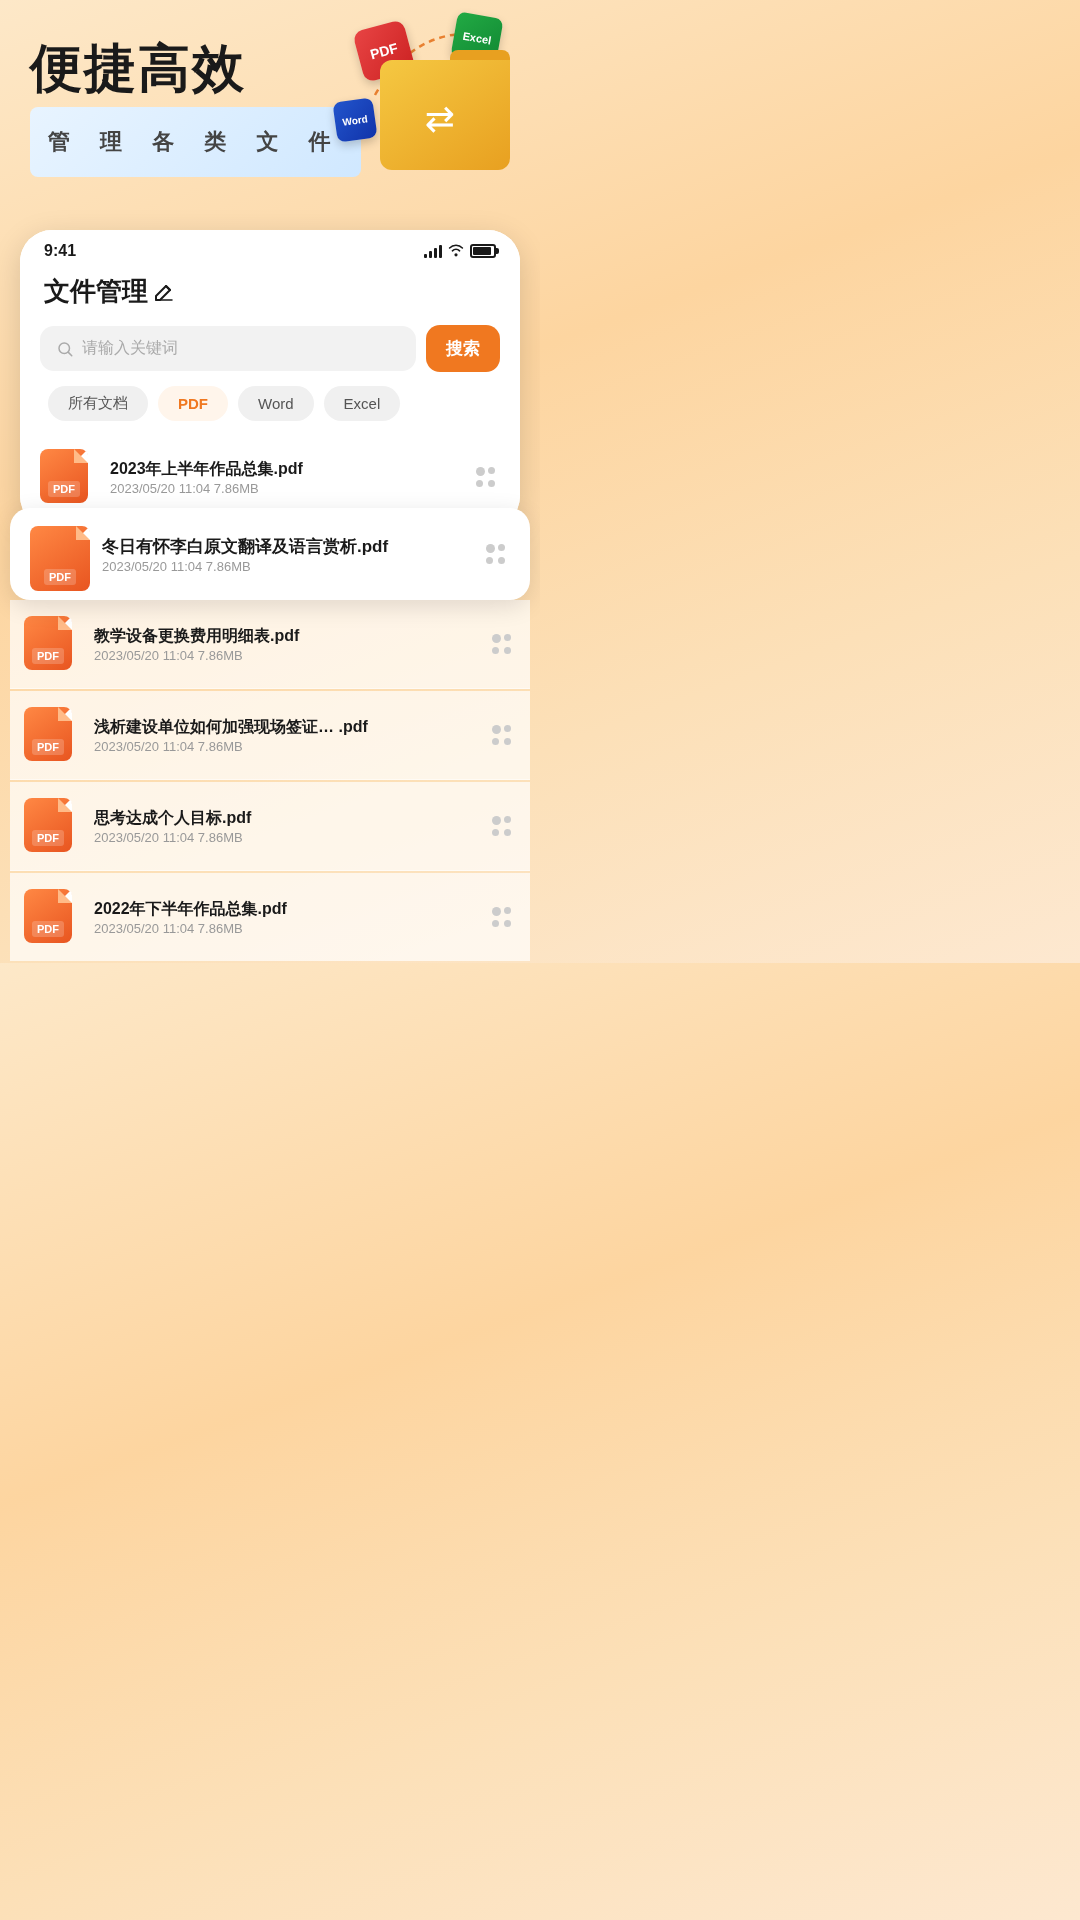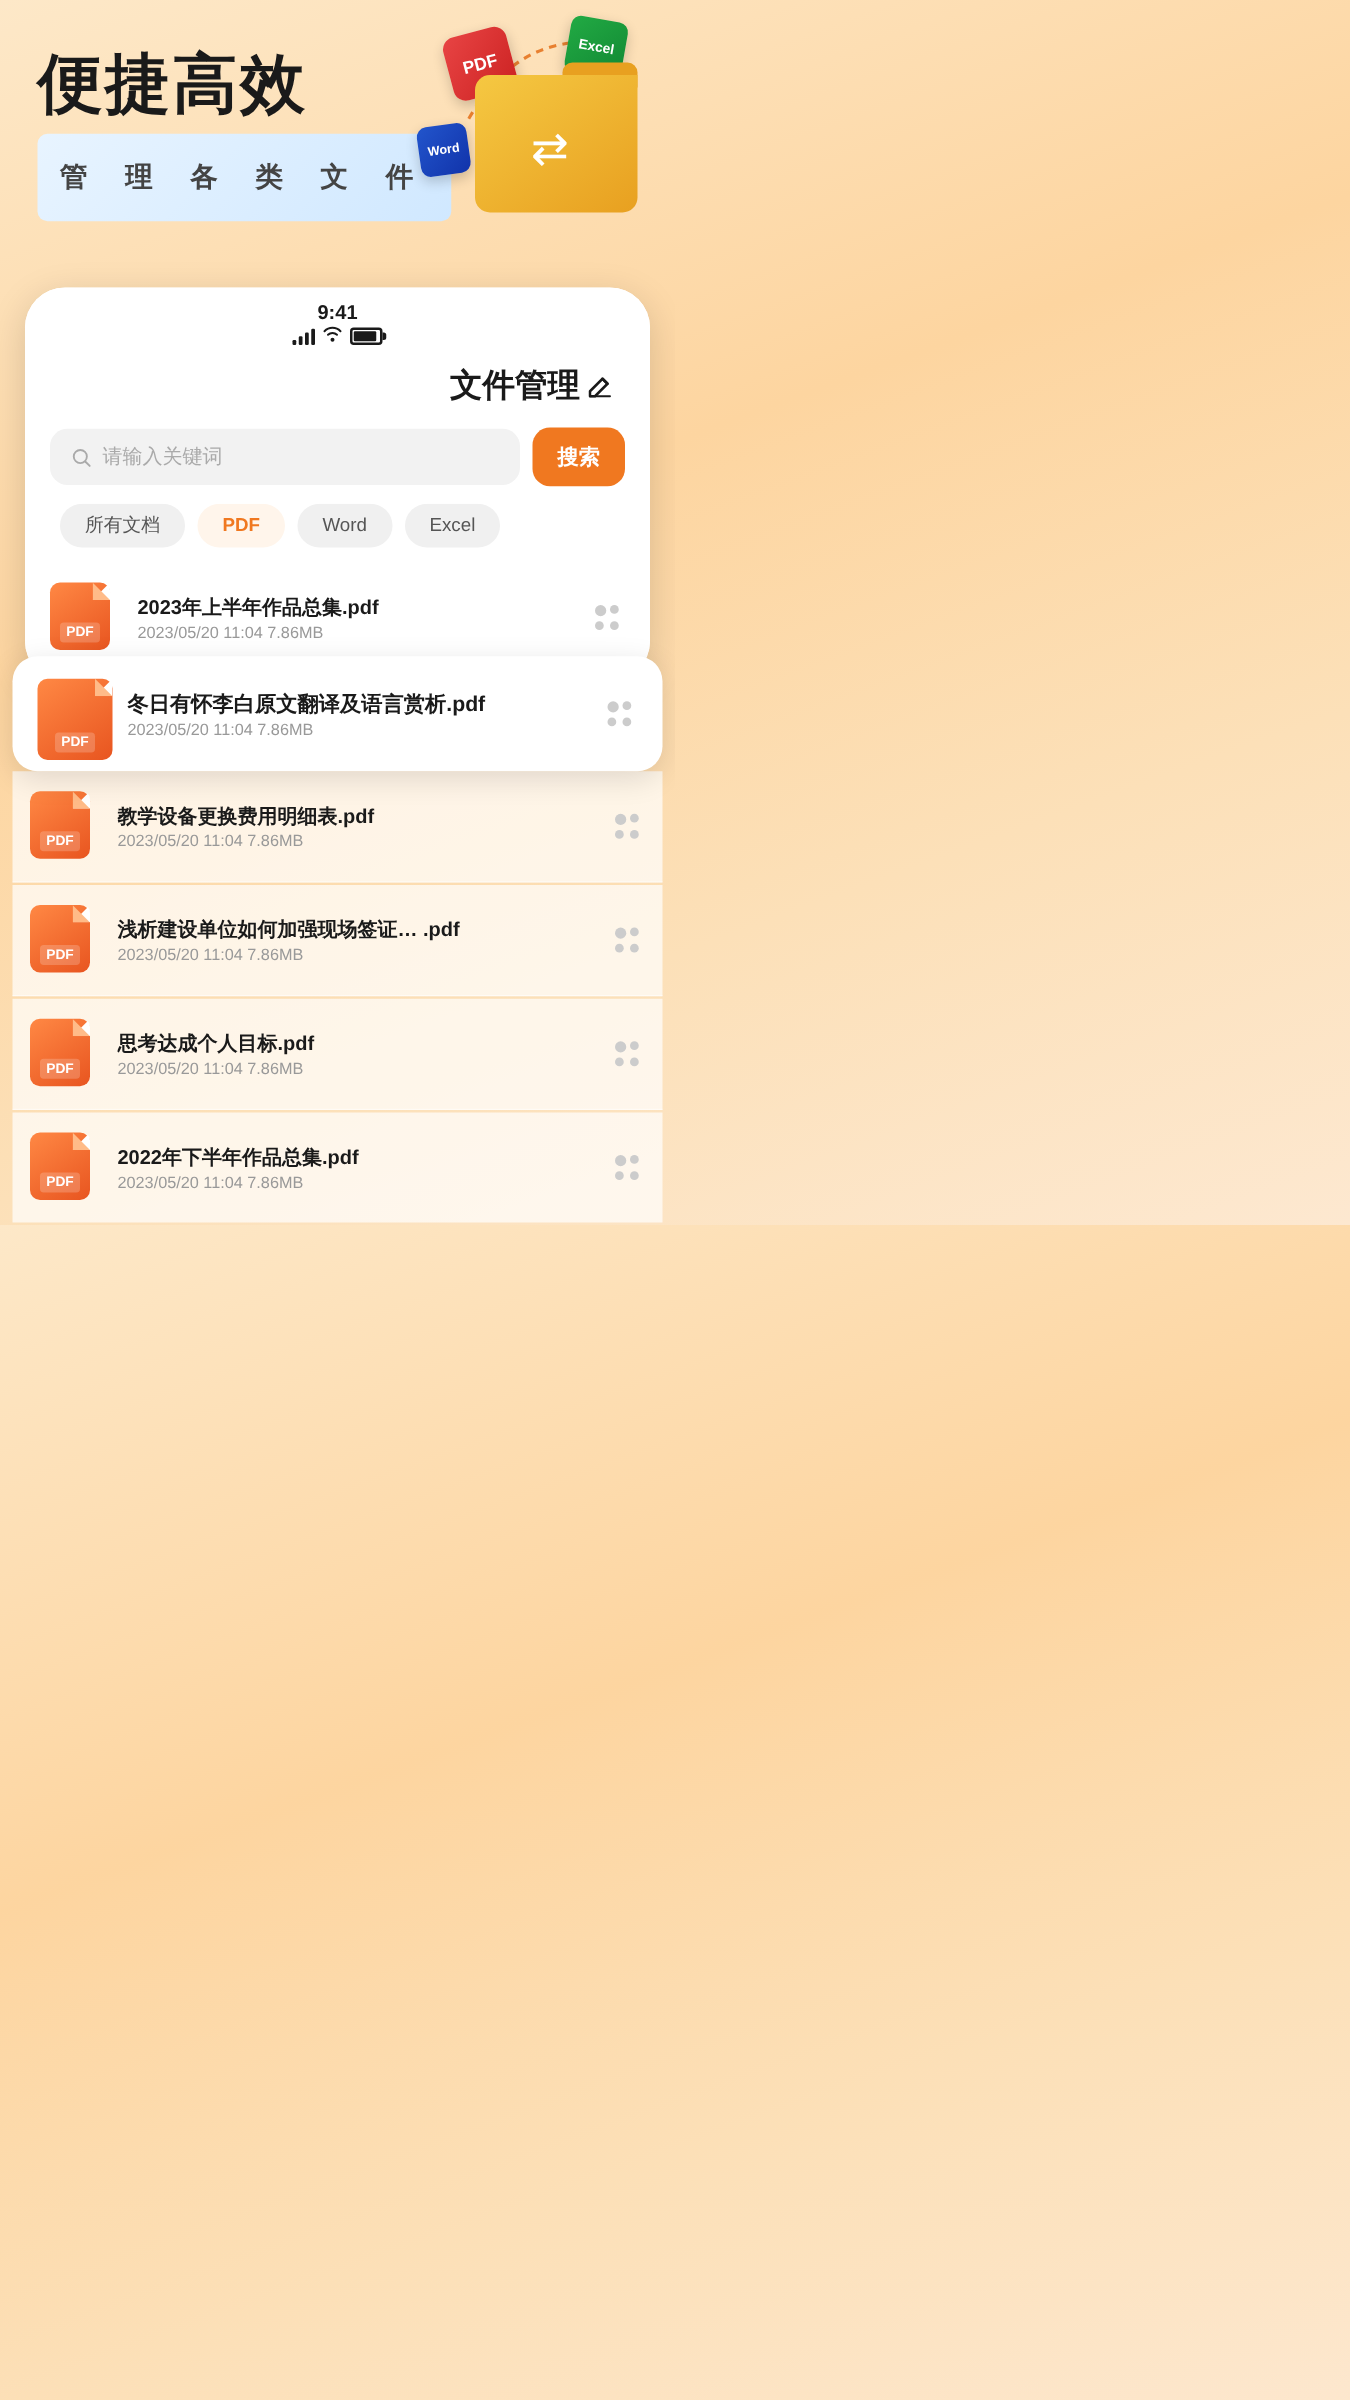--- a/index.html
+++ b/index.html
@@ -160,21 +160,20 @@
       z-index: 2;
     }
 
     
     .status-bar {
       padding: 12px 24px 6px 24px;
       display: flex;
       justify-content: space-between;
       align-items: center;
       background: #fff;
-      flex-direction: column;
     }
     .status-time {
       font-size: 16px;
       font-weight: 600;
       color: #1a1a1a;
     }
     .status-icons {
       display: flex;
       align-items: center;
       gap: 6px;
@@ -225,21 +224,21 @@
       height: 8px;
       width: 80%;
       border-radius: 1px;
       margin: 0 1px;
     }
 
     
     .app-header {
       padding: 8px 24px 12px 24px;
       display: flex;
-      justify-content: flex-end;
+      justify-content: flex-start;
       align-items: center;
       background: #fff;
     }
     .app-title {
       font-size: 26px;
       font-weight: 800;
       color: #1a1a1a;
     }
     .edit-icon {
       width: 32px;

